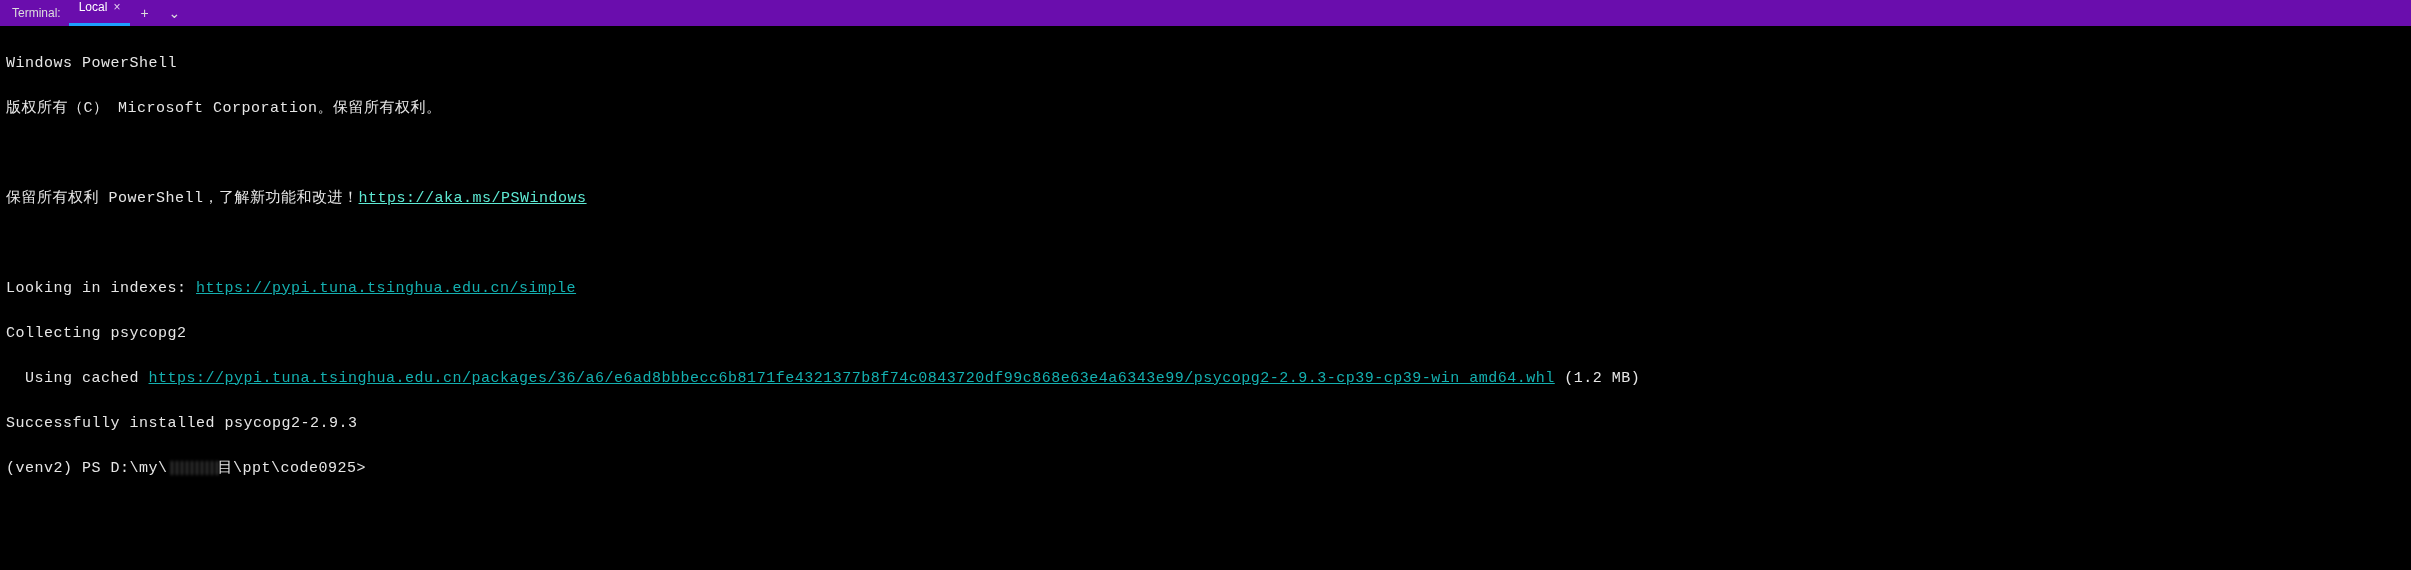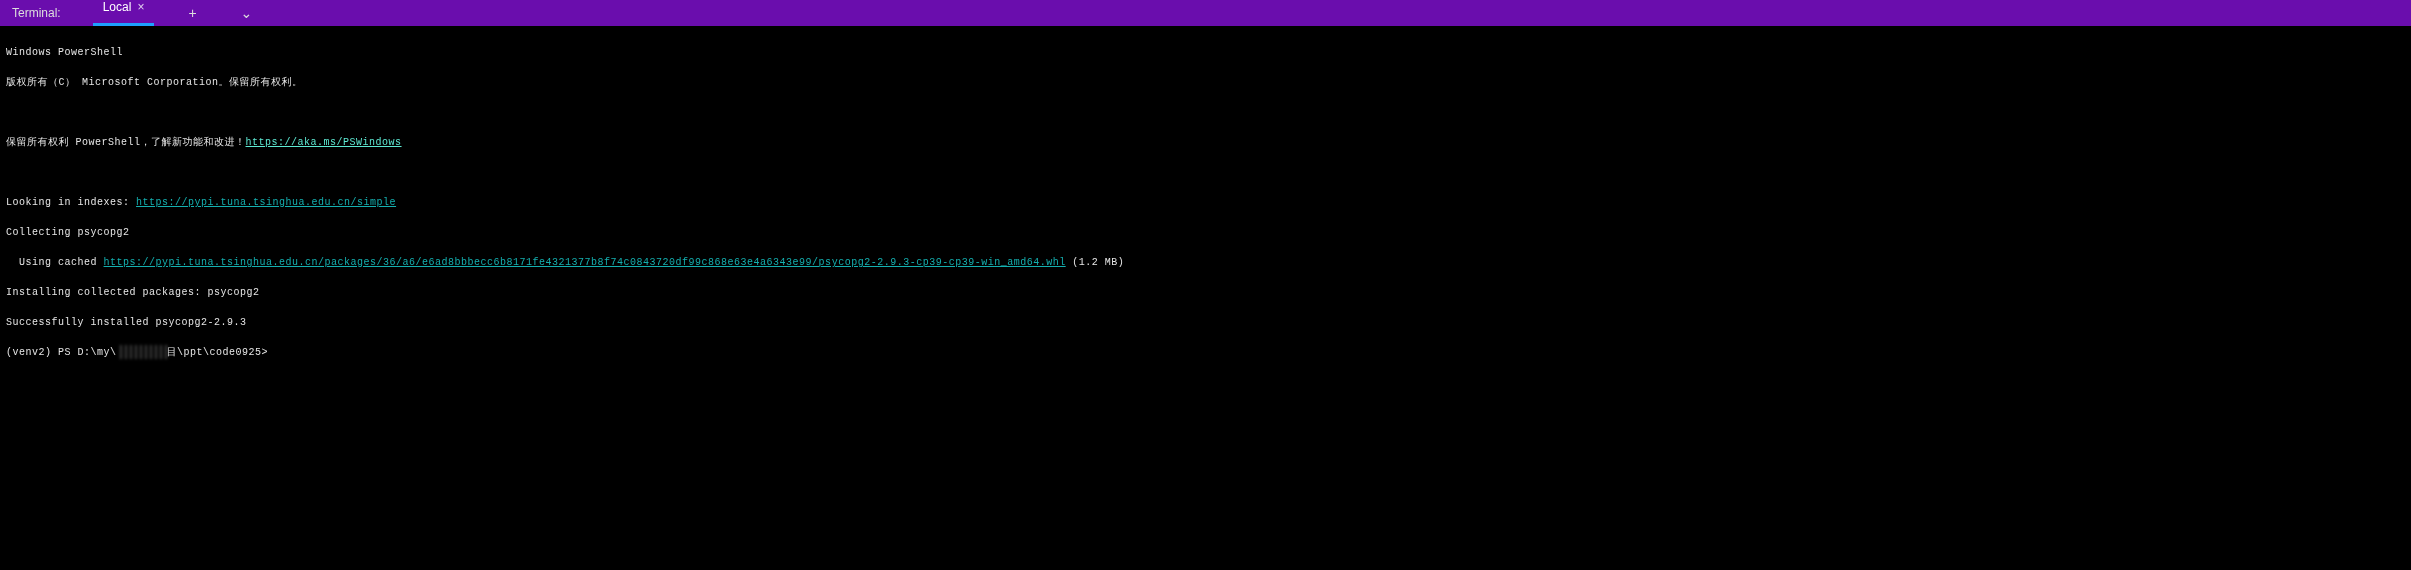--- a/index.html
+++ b/index.html
@@ -1,24 +1,24 @@
 <!DOCTYPE html>
 <html><head>
 <meta charset="utf-8">
 <style>
   * { box-sizing: border-box; margin: 0; padding: 0; }
   html, body { width: 100%; height: 100%; background: #000; font-family: Consolas, "Courier New", monospace; font-size: 14px; color: #ccc; }
-  .titlebar { background: #6a0dad; height: 26px; display: flex; align-items: center; padding: 0 4px; color: #ddd; font-family: sans-serif; font-size: 12px; gap: 24px; }
+  .titlebar { background: #6a0dad; height: 26px; display: flex; align-items: center; padding: 0 4px; color: #ddd; font-family: sans-serif; font-size: 12px; }
   .titlebar .label { padding: 0 8px; }
   .tab { display: flex; height: 100%; padding: 0 10px; position: relative; }
   .tab.active { color: #fff; }
   .tab.active::after { content: ""; position: absolute; left: 0; right: 0; bottom: 0; height: 3px; background: #1ea0ff; }
   .tab .close { margin-left: 6px; opacity: .8; }
   .addbtn { padding: 0 10px; font-size: 14px; color: #ddd; }
-  .terminal { padding: 4px 6px; white-space: pre; line-height: 1.5; font-size: 10px; letter-spacing: 0.5px; }
+  .terminal { padding: 4px 6px; white-space: pre; line-height: 1.5; font-size: 15px; letter-spacing: 0.5px; }
   .white { color: #e6e6e6; }
   .gray  { color: #c8c8c8; }
   .yellow{ color: #d6d000; }
   .cyanlink { color: #14b0b0; text-decoration: underline; }
   .bluelink { color: #5eead4; text-decoration: underline; }
   .line { display: block; }
   .redacted { display:inline-block; width:80px; height:14px; vertical-align:middle; background:repeating-linear-gradient(90deg,#000,#000 3px,#444 3px,#444 5px); filter:blur(1.5px); }
   .redacted.short { width:50px; }
 </style>
 </head>
@@ -36,16 +36,15 @@
 
 <div class="terminal">
 <span class="line white">Windows PowerShell</span>
 <span class="line white">版权所有（C） Microsoft Corporation。保留所有权利。</span>
 <span class="line"> </span>
 <span class="line"><span class="white">保留所有权利 PowerShell，了解新功能和改进！</span><span class="bluelink">https://aka.ms/PSWindows</span></span>
 <span class="line"> </span>
 <span class="line"><span class="white">Looking in indexes: </span><span class="cyanlink">https://pypi.tuna.tsinghua.edu.cn/simple</span></span>
 <span class="line white">Collecting psycopg2</span>
 <span class="line"><span class="white">  Using cached </span><span class="cyanlink">https://pypi.tuna.tsinghua.edu.cn/packages/36/a6/e6ad8bbbecc6b8171fe4321377b8f74c0843720df99c868e63e4a6343e99/psycopg2-2.9.3-cp39-cp39-win_amd64.whl</span><span class="white"> (1.2 MB)</span></span>
-<span class="line white">Installing collected packages: psycopg2</span>
 <span class="line white">Successfully installed psycopg2-2.9.3</span>
 <span class="line"><span class="white">(venv2) PS D:\my\</span><span class="redacted short"></span><span class="white">目\ppt\code0925&gt;</span></span>
 </div>
 
 </body></html>

